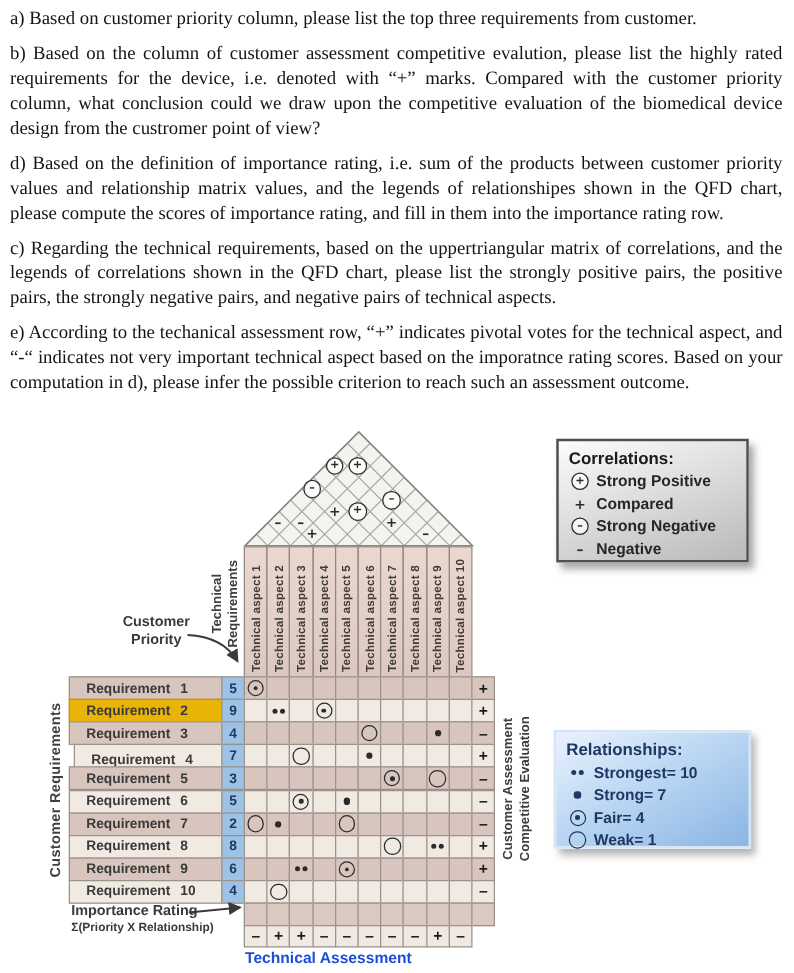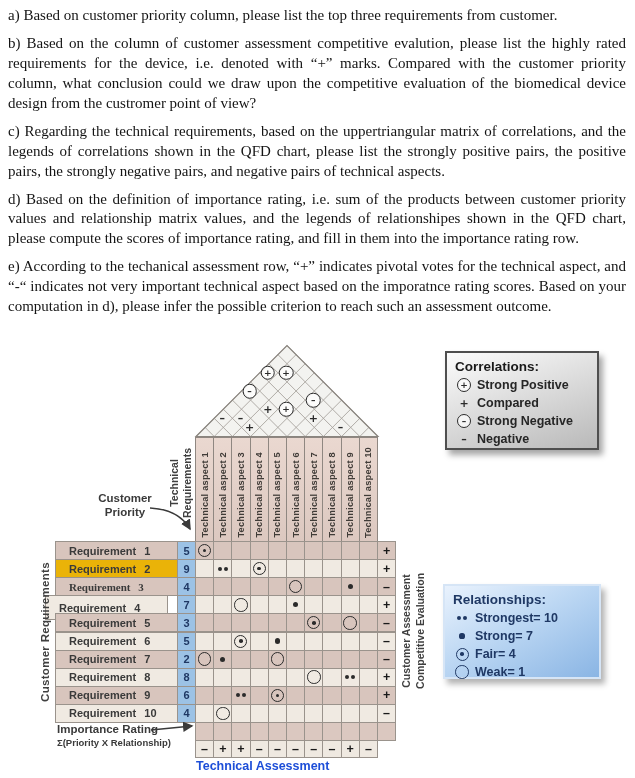--- a/index.html
+++ b/index.html
@@ -79,22 +79,22 @@
   .legsym{width:18px;display:flex;justify-content:center;margin-right:4px;}
 </style>
 </head>
 <body>
 
 <div class="page">
 
   <div class="questions">
     <p>a) Based on customer priority column, please list the top three requirements from customer.</p>
     <p>b) Based on the column of customer assessment competitive evalution, please list the highly rated requirements for the device, i.e. denoted with “+” marks. Compared with the customer priority column, what conclusion could we draw upon the competitive evaluation of the biomedical device design from the custromer point of view?</p>
+    <p>d) Based on the definition of importance rating, i.e. sum of the products between customer priority values and relationship matrix values, and the legends of relationshipes shown in the QFD chart, please compute the scores of importance rating, and fill in them into the importance rating row.</p>
     <p>c) Regarding the technical requirements, based on the uppertriangular matrix of correlations, and the legends of correlations shown in the QFD chart, please list the strongly positive pairs, the positive pairs, the strongly negative pairs, and negative pairs of technical aspects.</p>
-    <p>d) Based on the definition of importance rating, i.e. sum of the products between customer priority values and relationship matrix values, and the legends of relationshipes shown in the QFD chart, please compute the scores of importance rating, and fill in them into the importance rating row.</p>
     <p>e) According to the techanical assessment row, “+” indicates pivotal votes for the technical aspect, and “-“ indicates not very important technical aspect based on the imporatnce rating scores. Based on your computation in d), please infer the possible criterion to reach such an assessment outcome.</p>
   </div>
 
   <div class="chart" id="chart">
 
     <svg id="roof-svg" viewBox="0 0 184 93">
         <polygon class="roof-fill" points="1,91.5 92,0.5 183,91.5"></polygon>
         <g class="roof-lines">
           <line x1="1" y1="91.5" x2="92" y2="0.5"></line>
           <line x1="19.2" y1="91.5" x2="101.10000000000001" y2="9.599999999999994"></line>
@@ -216,40 +216,40 @@
             <i></i>
           </span>
         </div>
         <div class="cell relcell" style="left: 267.8px; top: 214.1px; width: 19.2px; height: 19.1px; background: rgb(240, 234, 226);"></div>
         <div class="cell relcell" style="left: 286px; top: 214.1px; width: 19.2px; height: 19.1px; background: rgb(240, 234, 226);"></div>
         <div class="cell relcell" style="left: 304.2px; top: 214.1px; width: 19.2px; height: 19.1px; background: rgb(240, 234, 226);"></div>
         <div class="cell relcell" style="left: 322.4px; top: 214.1px; width: 19.2px; height: 19.1px; background: rgb(240, 234, 226);"></div>
         <div class="cell relcell" style="left: 340.6px; top: 214.1px; width: 19.2px; height: 19.1px; background: rgb(240, 234, 226);"></div>
         <div class="cell relcell" style="left: 358.8px; top: 214.1px; width: 19.2px; height: 19.1px; background: rgb(240, 234, 226);"></div>
         <div class="cell ascell" style="left: 377px; top: 214.1px; width: 19.2px; height: 19.1px; background: rgb(240, 234, 226);">+</div>
-        <div class="cell labcell" style="left: 55px; top: 232.2px; width: 123px; height: 19.1px; background: rgb(216, 197, 189); font-family: Liberation Serif, serif;">Requirement 3</div>
+        <div class="cell labcell" style="left: 55px; top: 232.2px; width: 123px; height: 19.1px; background: rgb(216, 197, 189);">Requirement 3</div>
         <div class="cell pricell" style="left: 177px; top: 232.2px; width: 19px; height: 19.1px;">4</div>
         <div class="cell relcell" style="left: 195px; top: 232.2px; width: 19.2px; height: 19.1px; background: rgb(216, 197, 189);"></div>
         <div class="cell relcell" style="left: 213.2px; top: 232.2px; width: 19.2px; height: 19.1px; background: rgb(216, 197, 189);"></div>
         <div class="cell relcell" style="left: 231.4px; top: 232.2px; width: 19.2px; height: 19.1px; background: rgb(216, 197, 189);"></div>
         <div class="cell relcell" style="left: 249.6px; top: 232.2px; width: 19.2px; height: 19.1px; background: rgb(216, 197, 189);"></div>
         <div class="cell relcell" style="left: 267.8px; top: 232.2px; width: 19.2px; height: 19.1px; background: rgb(216, 197, 189);"></div>
         <div class="cell relcell" style="left: 286px; top: 232.2px; width: 19.2px; height: 19.1px; background: rgb(216, 197, 189);">
           <span class="sym sym-weak"></span>
         </div>
         <div class="cell relcell" style="left: 304.2px; top: 232.2px; width: 19.2px; height: 19.1px; background: rgb(216, 197, 189);"></div>
         <div class="cell relcell" style="left: 322.4px; top: 232.2px; width: 19.2px; height: 19.1px; background: rgb(216, 197, 189);"></div>
         <div class="cell relcell" style="left: 340.6px; top: 232.2px; width: 19.2px; height: 19.1px; background: rgb(216, 197, 189);">
           <span class="sym sym-strong">
             <i></i>
           </span>
         </div>
         <div class="cell relcell" style="left: 358.8px; top: 232.2px; width: 19.2px; height: 19.1px; background: rgb(216, 197, 189);"></div>
         <div class="cell ascell" style="left: 377px; top: 232.2px; width: 19.2px; height: 19.1px; background: rgb(216, 197, 189);">–</div>
-        <div class="cell labcell" style="left: 45px; top: 250.3px; width: 123px; height: 25px; background: rgb(240, 234, 226);">Requirement 4</div>
+        <div class="cell labcell" style="left: 59px; top: 250.3px; width: 123px; height: 25px; background: rgb(240, 234, 226);">Requirement 4</div>
         <div class="cell pricell" style="left: 177px; top: 250.3px; width: 19px; height: 19.1px;">7</div>
         <div class="cell relcell" style="left: 195px; top: 250.3px; width: 19.2px; height: 19.1px; background: rgb(240, 234, 226);"></div>
         <div class="cell relcell" style="left: 213.2px; top: 250.3px; width: 19.2px; height: 19.1px; background: rgb(240, 234, 226);"></div>
         <div class="cell relcell" style="left: 231.4px; top: 250.3px; width: 19.2px; height: 19.1px; background: rgb(240, 234, 226);">
           <span class="sym sym-weak"></span>
         </div>
         <div class="cell relcell" style="left: 249.6px; top: 250.3px; width: 19.2px; height: 19.1px; background: rgb(240, 234, 226);"></div>
         <div class="cell relcell" style="left: 267.8px; top: 250.3px; width: 19.2px; height: 19.1px; background: rgb(240, 234, 226);"></div>
         <div class="cell relcell" style="left: 286px; top: 250.3px; width: 19.2px; height: 19.1px; background: rgb(240, 234, 226);">
           <span class="sym sym-strong">

